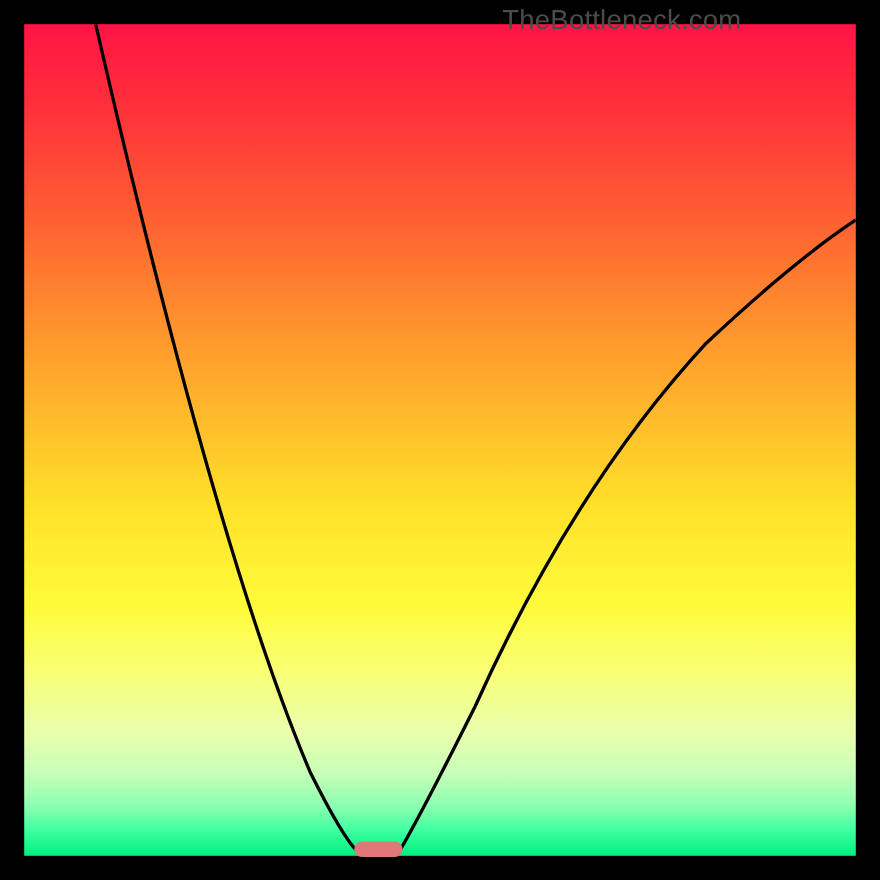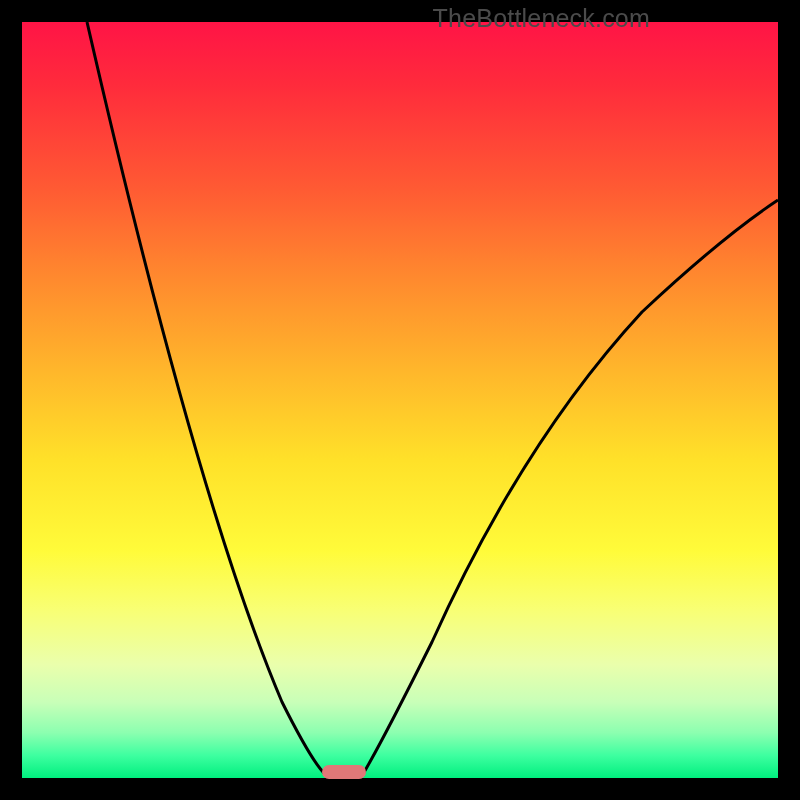--- a/index.html
+++ b/index.html
@@ -9,20 +9,21 @@
     height: 800px;
     overflow: hidden;
     background: #000;
     font-family: Arial, Helvetica, sans-serif;
   }
   .frame {
     position: relative;
     width: 660px;
     height: 800px;
     background: #000;
+    padding-left: 24px;
   }
   .plot-area {
     position: absolute;
     left: 22px;
     top: 22px;
     width: 756px;
     height: 756px;
     
     background: linear-gradient(
       to bottom,

